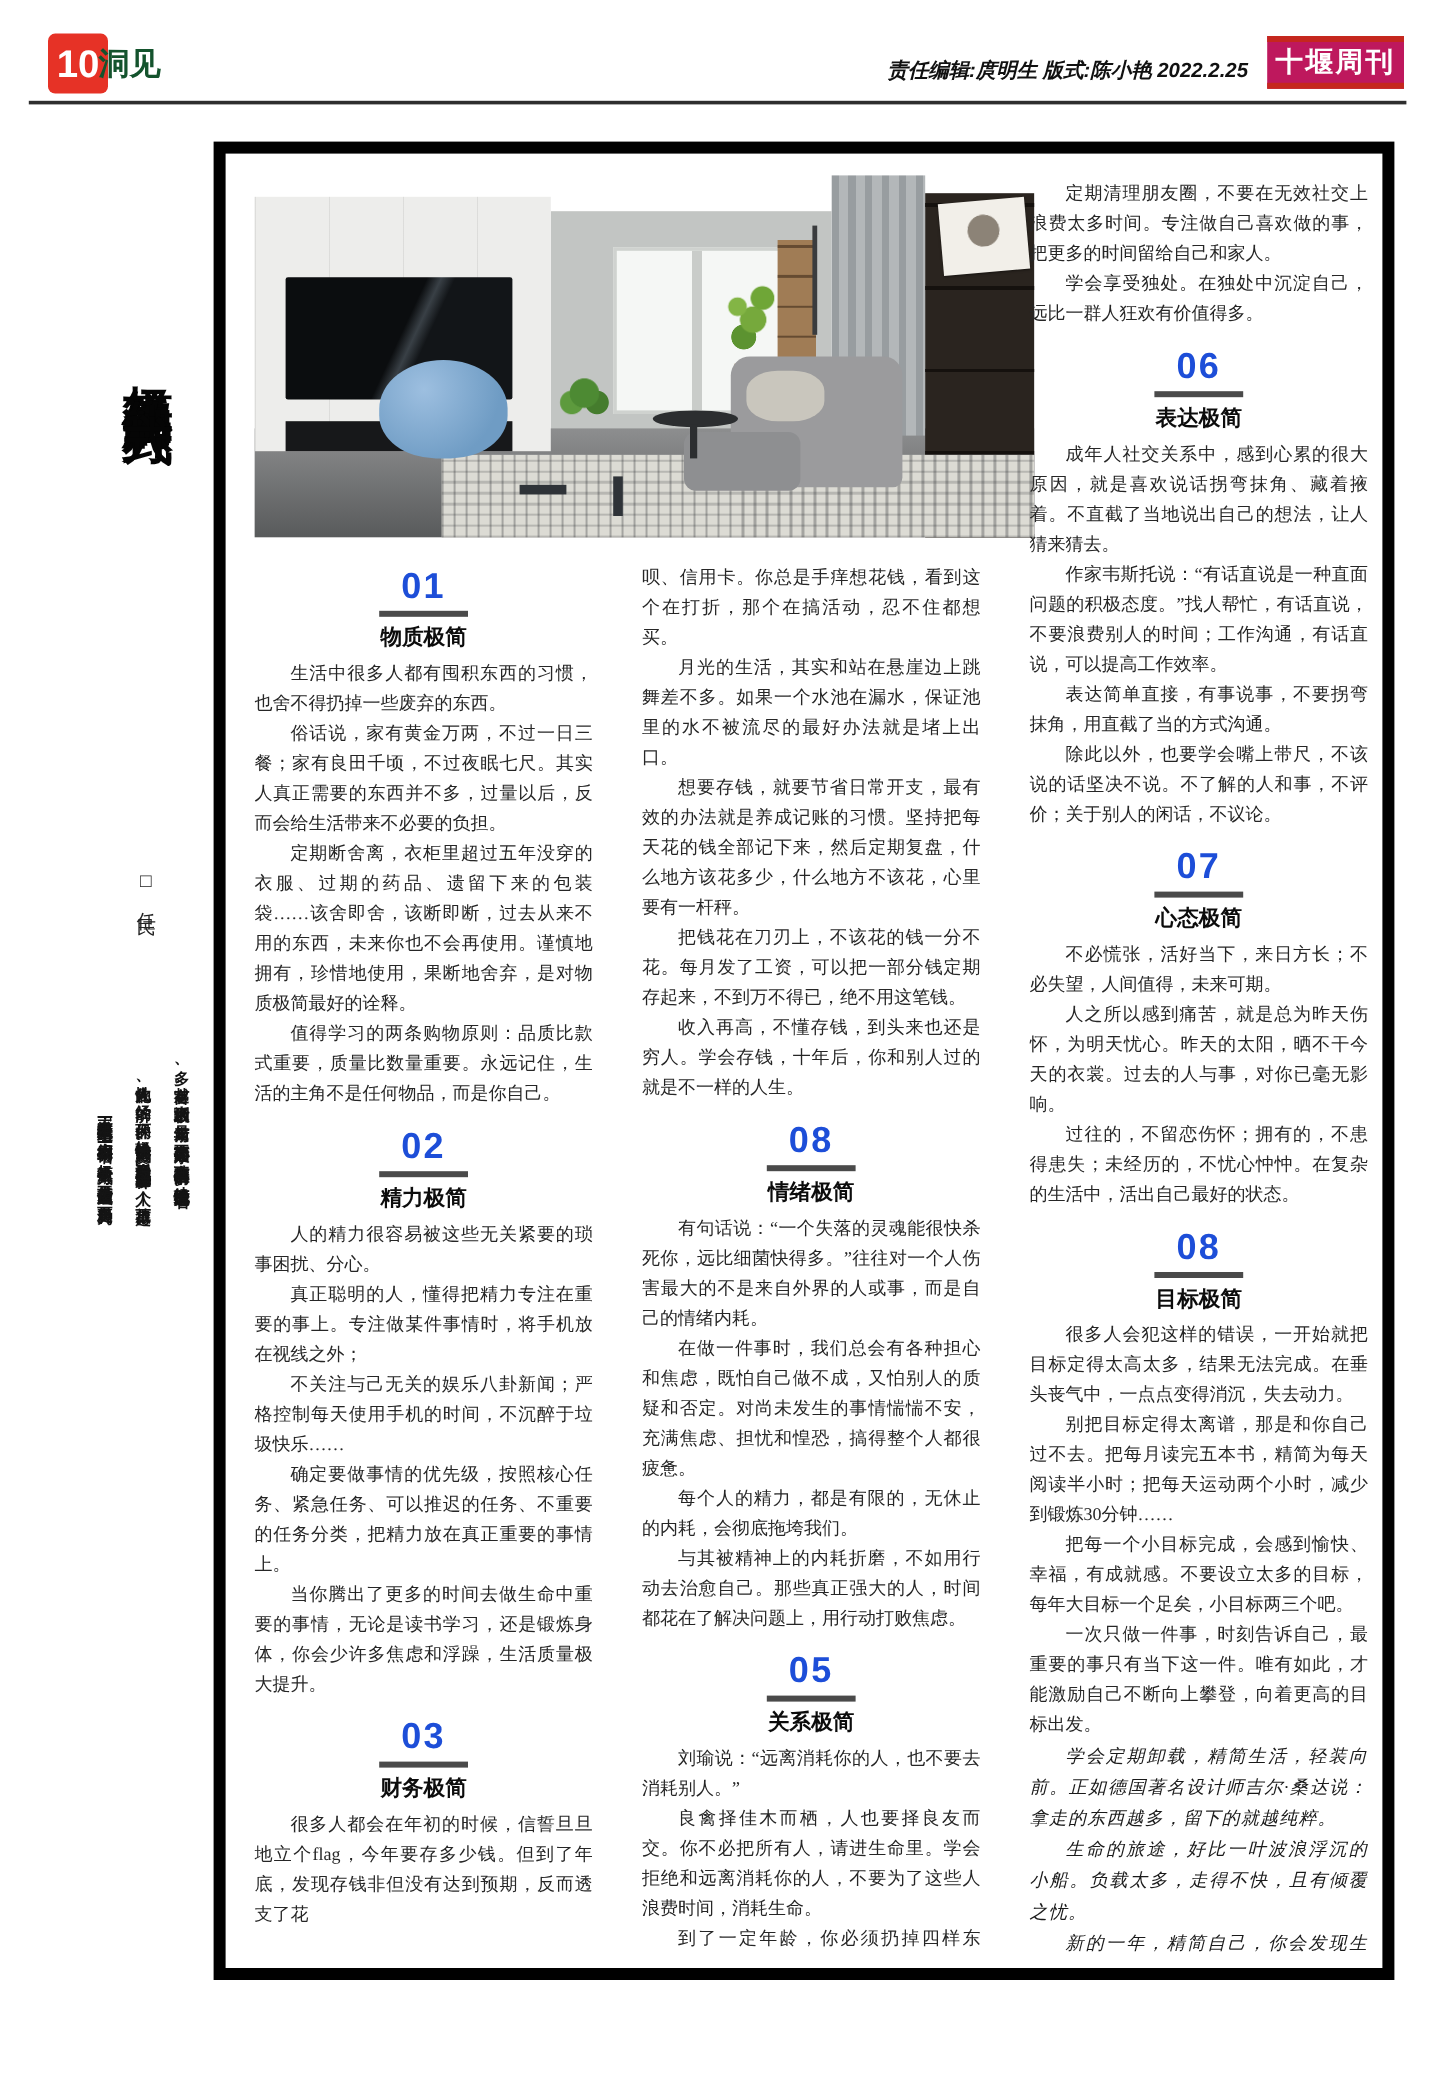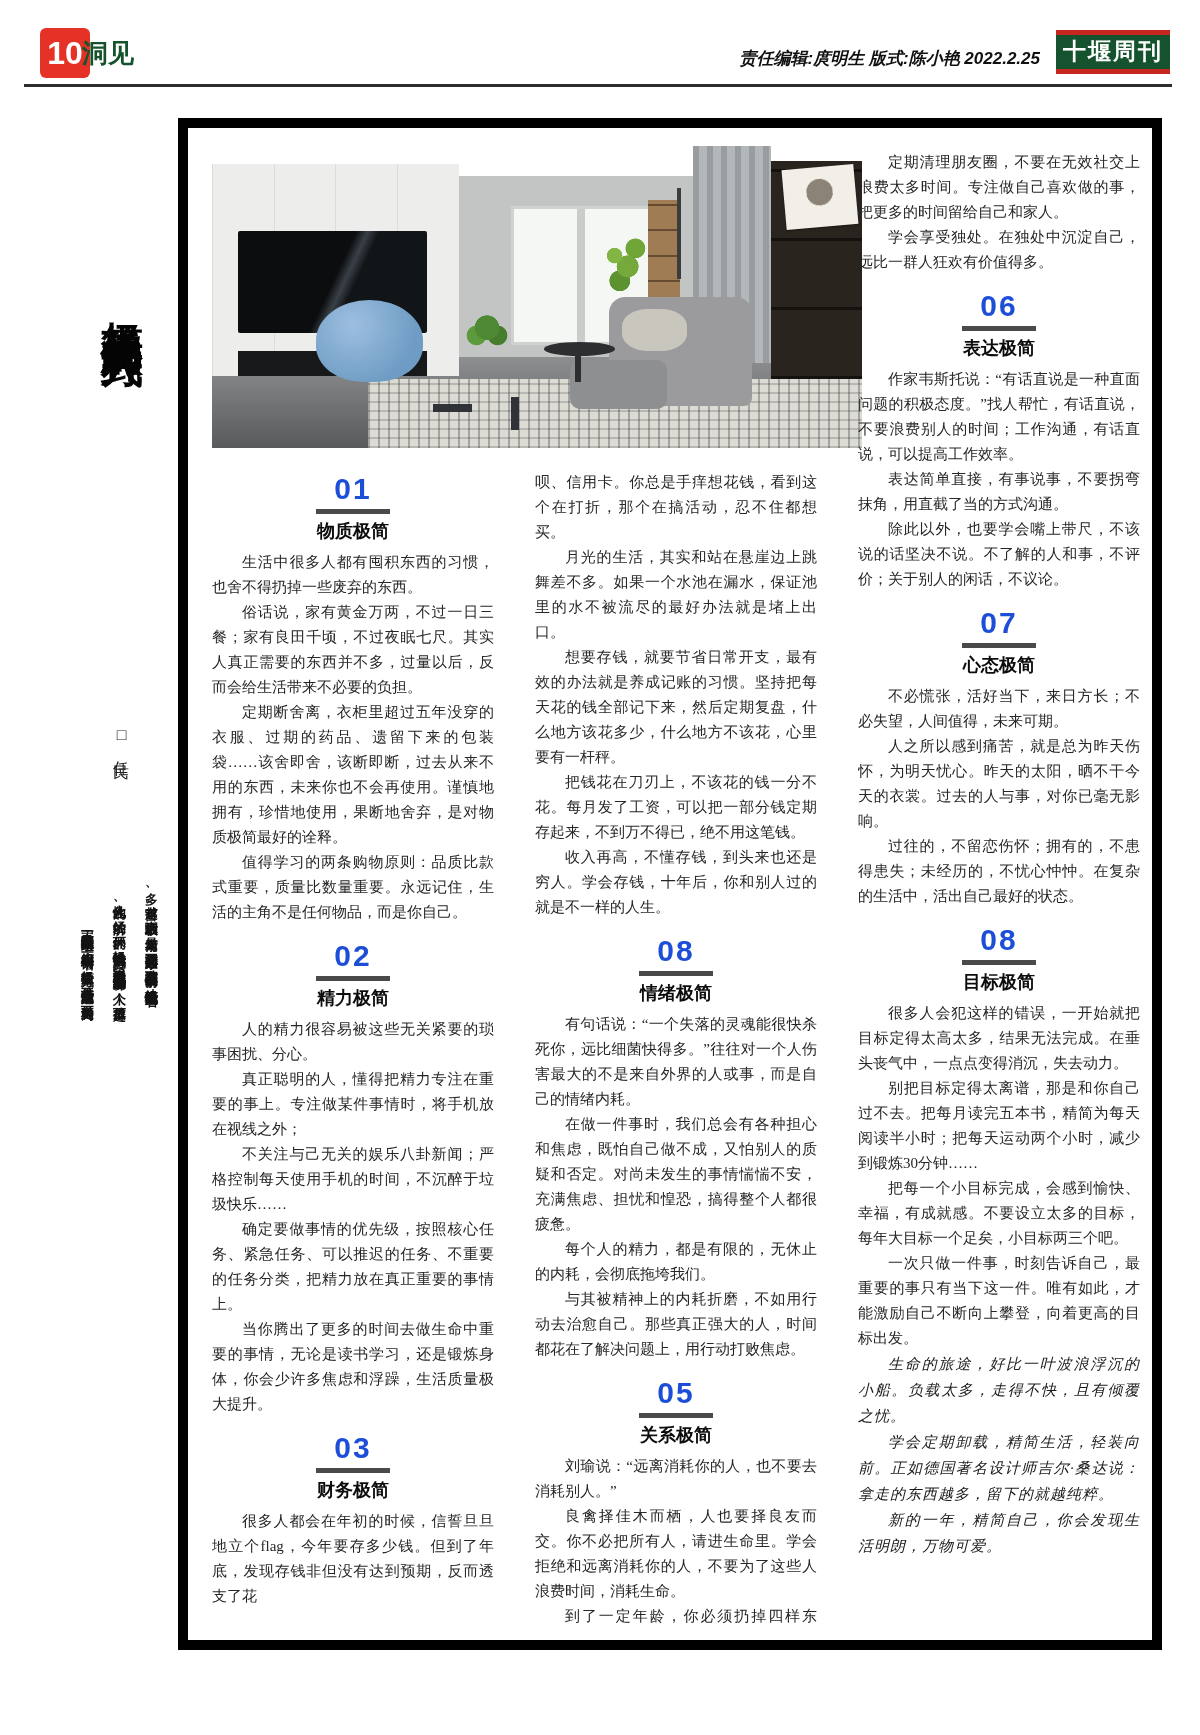--- a/index.html
+++ b/index.html
@@ -6,21 +6,21 @@
   html,body{margin:0;padding:0;background:#ffffff;}
   .page{position:relative;width:1200px;height:1735px;background:#fff;overflow:hidden;
         font-family:"Liberation Serif","DejaVu Serif",serif;color:#2a2a2a;}
 
   
   .hdr-badge{position:absolute;left:24px;top:28px;width:50px;height:50px;background:#e63226;
              border-radius:6px;color:#fff;font:700 32px/50px "Liberation Sans","DejaVu Sans",sans-serif;
              text-align:center;margin-left:16px;}
   .hdr-section{position:absolute;left:82px;top:40px;font:700 26px/1 "Liberation Sans","DejaVu Sans",sans-serif;color:#14532d;}
   .hdr-editor{position:absolute;right:160px;top:50px;font:700 italic 17px/1 "Liberation Sans","DejaVu Sans",sans-serif;color:#111;}
-  .hdr-logo{position:absolute;left:1056px;top:30px;width:114px;height:44px;background:#14532d;
+  .hdr-logo{position:absolute;left:1056px;top:30px;width:114px;height:44px;background:#be185d;
             border-top:5px solid #c5271e;border-bottom:5px solid #c5271e;box-sizing:border-box;
             color:#fff;font:700 23px/33px "Liberation Serif",serif;text-align:center;letter-spacing:2px;}
   .hdr-rule{position:absolute;left:24px;top:84px;width:1148px;height:3px;background:#2e2e2e;}
 
   
   .vtext{writing-mode:vertical-rl;text-orientation:upright;}
   .side-title{position:absolute;left:94px;top:288px;height:420px;
               font-size:42px;font-weight:700;letter-spacing:3px;color:#050505;}
   .side-author{position:absolute;left:110px;top:726px;height:110px;font-size:16px;letter-spacing:5px;color:#222;}
   .intro-col{position:absolute;width:30px;font-size:13px;font-weight:700;letter-spacing:0.5px;
@@ -197,40 +197,41 @@
           <p class="para">到了一定年龄，你必须扔掉四样东西：没意义的酒局，不爱你的人，看不起你的亲戚，虚情假意的朋友。</p>
         </div>
       <div class="col col3">
           <p class="para">定期清理朋友圈，不要在无效社交上浪费太多时间。专注做自己喜欢做的事，把更多的时间留给自己和家人。</p>
           <p class="para">学会享受独处。在独处中沉淀自己，远比一群人狂欢有价值得多。</p>
           <div class="sec-head">
             <div class="sec-num">06</div>
             <div class="sec-rule"></div>
             <div class="sec-label">表达极简</div>
           </div>
+          <p class="para">成年人社交关系中，感到心累的很大原因，就是喜欢说话拐弯抹角、藏着掖着。不直截了当地说出自己的想法，让人猜来猜去。</p>
           <p class="para">作家韦斯托说：“有话直说是一种直面问题的积极态度。”找人帮忙，有话直说，不要浪费别人的时间；工作沟通，有话直说，可以提高工作效率。</p>
           <p class="para">表达简单直接，有事说事，不要拐弯抹角，用直截了当的方式沟通。</p>
           <p class="para">除此以外，也要学会嘴上带尺，不该说的话坚决不说。不了解的人和事，不评价；关于别人的闲话，不议论。</p>
           <div class="sec-head">
             <div class="sec-num">07</div>
             <div class="sec-rule"></div>
             <div class="sec-label">心态极简</div>
           </div>
           <p class="para">不必慌张，活好当下，来日方长；不必失望，人间值得，未来可期。</p>
           <p class="para">人之所以感到痛苦，就是总为昨天伤怀，为明天忧心。昨天的太阳，晒不干今天的衣裳。过去的人与事，对你已毫无影响。</p>
           <p class="para">过往的，不留恋伤怀；拥有的，不患得患失；未经历的，不忧心忡忡。在复杂的生活中，活出自己最好的状态。</p>
           <div class="sec-head">
             <div class="sec-num">08</div>
             <div class="sec-rule"></div>
             <div class="sec-label">目标极简</div>
           </div>
           <p class="para">很多人会犯这样的错误，一开始就把目标定得太高太多，结果无法完成。在垂头丧气中，一点点变得消沉，失去动力。</p>
           <p class="para">别把目标定得太离谱，那是和你自己过不去。把每月读完五本书，精简为每天阅读半小时；把每天运动两个小时，减少到锻炼30分钟……</p>
           <p class="para">把每一个小目标完成，会感到愉快、幸福，有成就感。不要设立太多的目标，每年大目标一个足矣，小目标两三个吧。</p>
           <p class="para">一次只做一件事，时刻告诉自己，最重要的事只有当下这一件。唯有如此，才能激励自己不断向上攀登，向着更高的目标出发。</p>
+          <p class="para kai">学会定期卸载，精简生活，轻装向前。正如德国著名设计师吉尔·桑达说：拿走的东西越多，留下的就越纯粹。</p>
           <p class="para kai">生命的旅途，好比一叶波浪浮沉的小船。负载太多，走得不快，且有倾覆之忧。</p>
-          <p class="para kai">学会定期卸载，精简生活，轻装向前。正如德国著名设计师吉尔·桑达说：拿走的东西越多，留下的就越纯粹。</p>
           <p class="para kai">新的一年，精简自己，你会发现生活明朗，万物可爱。</p>
         </div>
 
     </div>
   </div>
 </div>
 
 </body></html>

